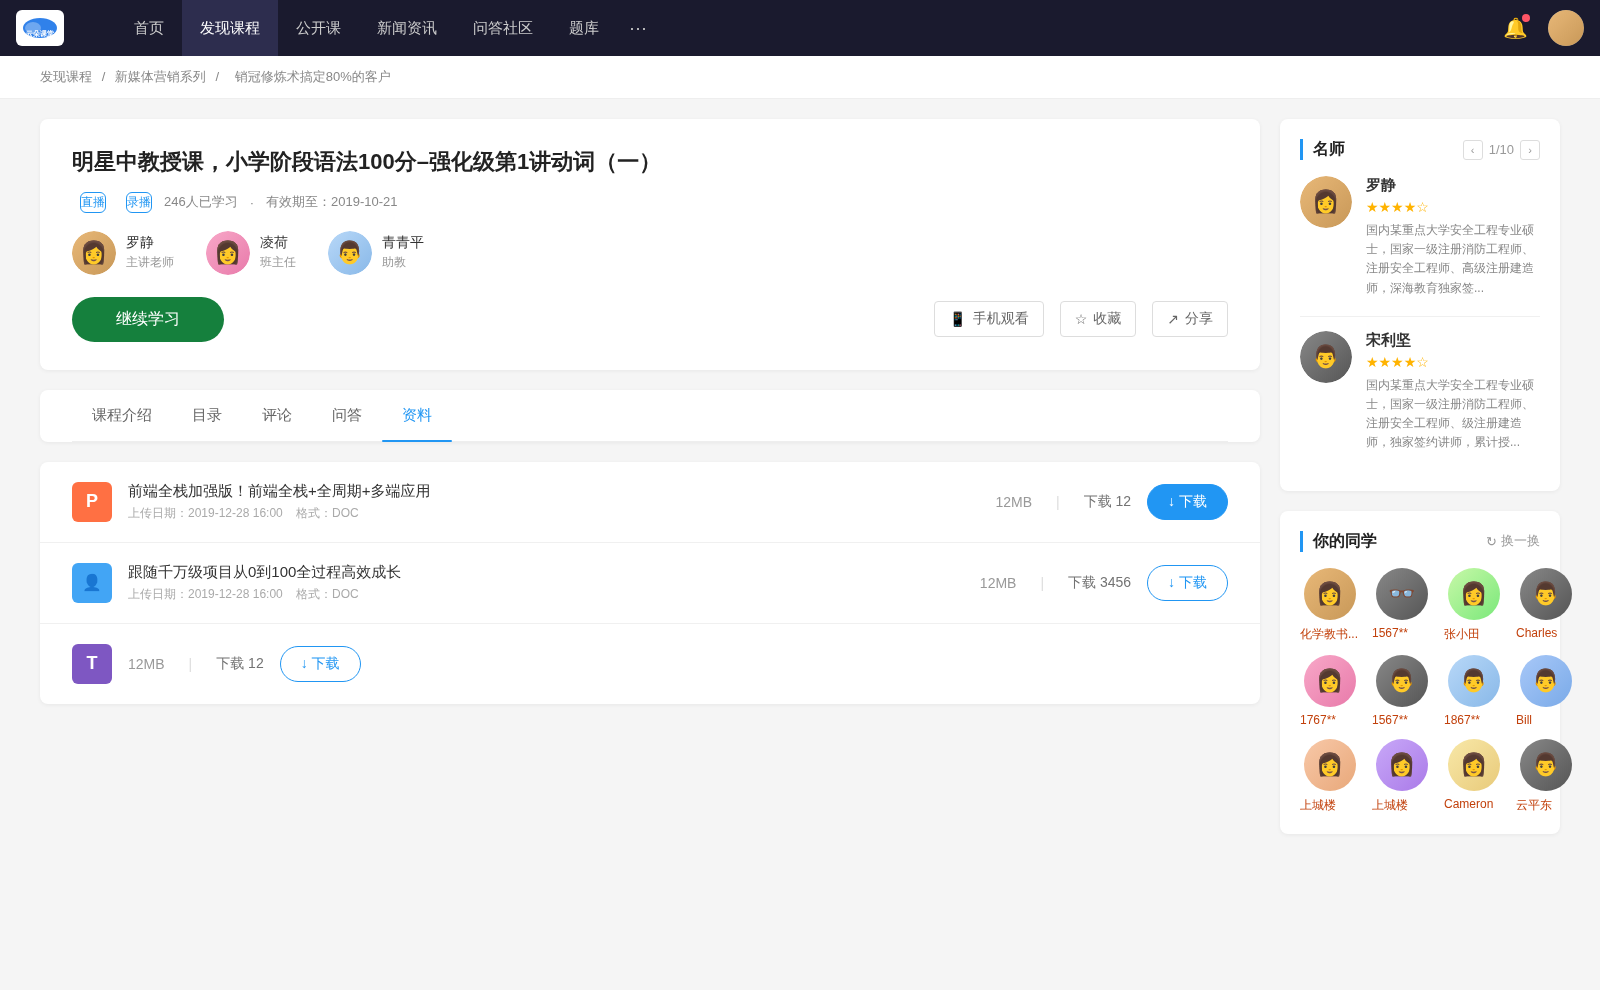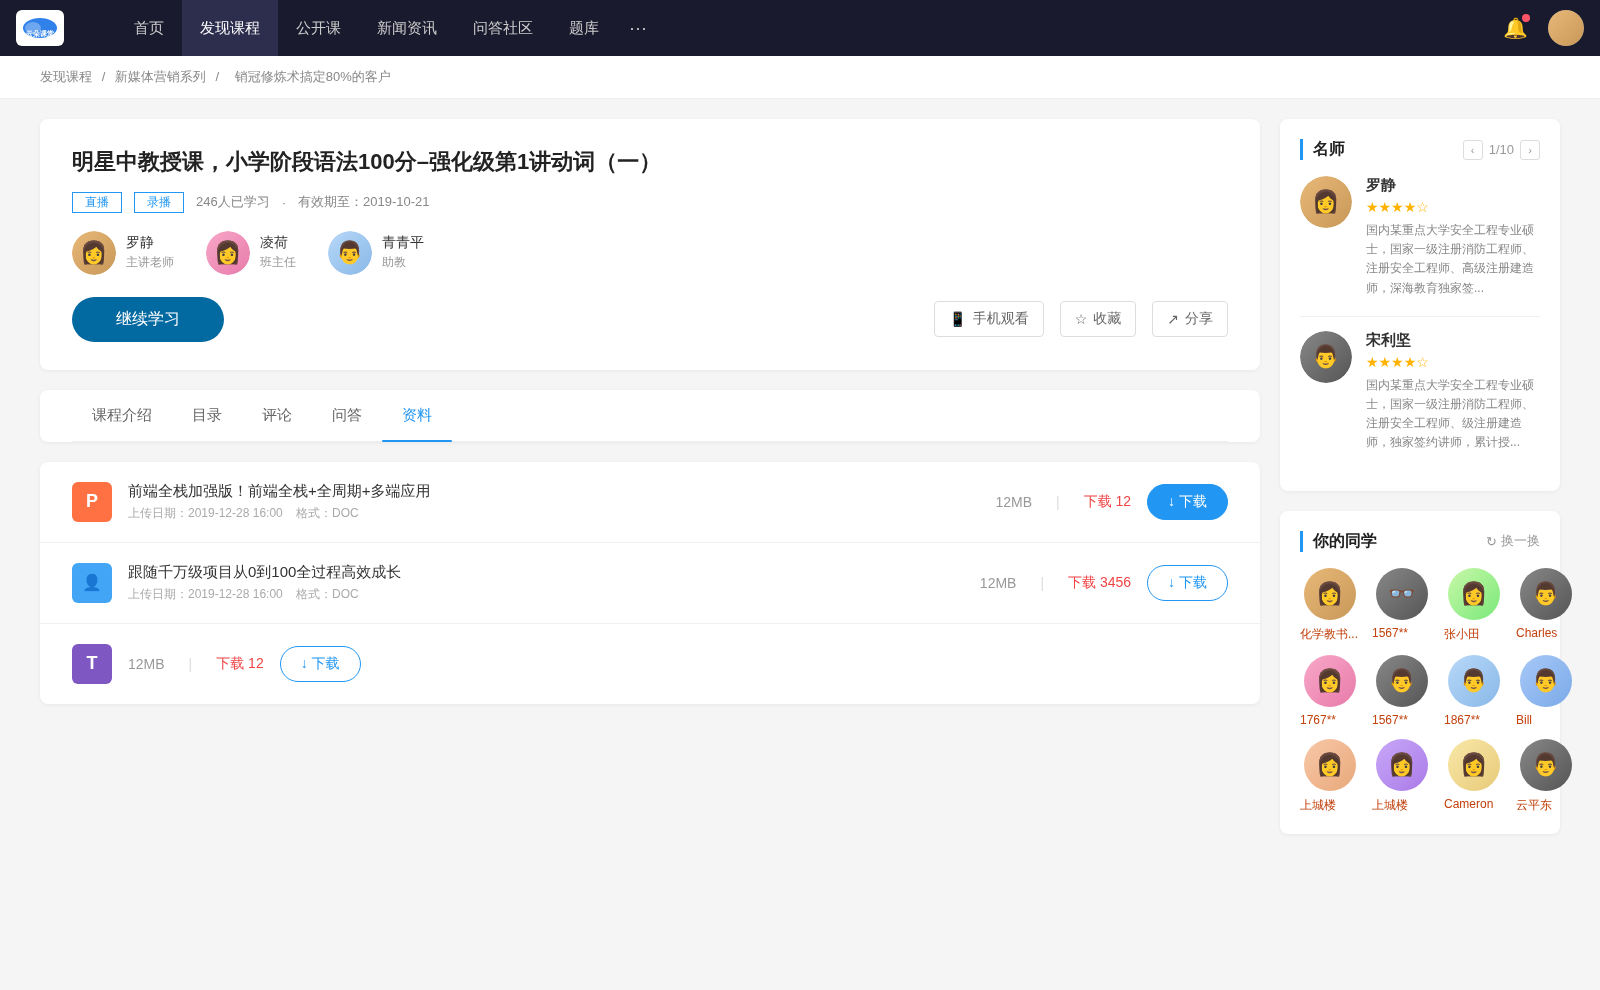--- a/index.html
+++ b/index.html
@@ -26,21 +26,21 @@
     
     .main-container { display: flex; gap: 20px; padding: 20px 40px; max-width: 1600px; }
 
     
     .left-content { flex: 1; }
 
     
     .course-card { background: #fff; border-radius: 8px; padding: 28px 32px; margin-bottom: 20px; box-shadow: 0 1px 4px rgba(0,0,0,0.06); }
     .course-title { font-size: 22px; font-weight: 700; color: #222; margin-bottom: 14px; line-height: 1.4; }
     .course-meta { display: flex; align-items: center; gap: 12px; margin-bottom: 18px; color: #888; font-size: 13px; }
-    .badge { border-radius: 0; padding: 1px 12px; font-size: 12px; border: 1px solid; }
+    .badge { border-radius: 6px; padding: 1px 0; font-size: 12px; border: 1px solid; margin-left: 8px; }
     .badge-live { color: #2196F3; border-color: #2196F3; }
     .badge-record { color: #2196F3; border-color: #2196F3; }
 
     
     .teachers { display: flex; gap: 32px; margin-bottom: 22px; }
     .teacher-item { display: flex; align-items: center; gap: 10px; }
     .teacher-avatar { width: 44px; height: 44px; border-radius: 50%; overflow: hidden; }
     .teacher-info { display: flex; flex-direction: column; gap: 2px; }
     .teacher-name { font-size: 14px; color: #333; font-weight: 500; }
     .teacher-role { font-size: 12px; color: #999; }
@@ -48,21 +48,21 @@
     
     .progress-section { margin-bottom: 24px; }
     .progress-label { display: flex; align-items: center; gap: 10px; margin-bottom: 8px; }
     .progress-percent { font-size: 20px; font-weight: 700; color: #2196F3; }
     .progress-text { font-size: 13px; color: #999; }
     .progress-bar-bg { width: 200px; height: 5px; background: #e8e8e8; border-radius: 3px; }
     .progress-bar-fill { height: 100%; background: #2196F3; border-radius: 3px; }
 
     
     .actions-row { display: flex; align-items: center; gap: 20px; }
-    .btn-continue { background: #0369a1; color: #fff; border: none; border-radius: 24px; padding: 12px 44px; font-size: 16px; cursor: pointer; font-weight: 500; }
+    .btn-continue { background: #15803d; color: #fff; border: none; border-radius: 24px; padding: 12px 44px; font-size: 16px; cursor: pointer; font-weight: 500; }
     .action-btns { margin-left: auto; display: flex; gap: 16px; }
     .action-btn { display: flex; align-items: center; gap: 6px; color: #666; font-size: 14px; cursor: pointer; border: 1px solid #ddd; border-radius: 4px; padding: 8px 14px; background: #fff; }
 
     
     .tabs-section { background: #fff; border-radius: 8px; padding: 0 32px; box-shadow: 0 1px 4px rgba(0,0,0,0.06); margin-bottom: 20px; }
     .tabs-nav { display: flex; border-bottom: 1px solid #eee; }
     .tab-item { padding: 16px 20px; font-size: 15px; color: #666; cursor: pointer; position: relative; }
     .tab-item.active { color: #2196F3; font-weight: 500; }
     .tab-item.active::after { content: ''; position: absolute; bottom: -1px; left: 0; right: 0; height: 2px; background: #2196F3; border-radius: 1px; }
 
@@ -72,21 +72,21 @@
     .resource-item:last-child { border-bottom: none; }
     .resource-icon { width: 40px; height: 40px; border-radius: 6px; display: flex; align-items: center; justify-content: center; font-size: 18px; font-weight: 700; color: #fff; flex-shrink: 0; }
     .icon-orange { background: #ff7043; }
     .icon-blue { background: #42a5f5; }
     .icon-purple { background: #7e57c2; }
     .resource-info { flex: 1; }
     .resource-title { font-size: 15px; color: #333; font-weight: 500; margin-bottom: 4px; }
     .resource-meta { font-size: 12px; color: #aaa; }
     .resource-size { color: #999; font-size: 14px; white-space: nowrap; }
     .resource-sep { color: #ddd; margin: 0 8px; }
-    .resource-count { color: #ef4444; font-size: 14px; }
+    .resource-count { color: #737373; font-size: 14px; }
     .btn-download { display: flex; align-items: center; gap: 6px; color: #2196F3; border: 1px solid #2196F3; background: #fff; border-radius: 20px; padding: 8px 20px; cursor: pointer; font-size: 14px; white-space: nowrap; }
     .btn-download-filled { background: #2196F3; color: #fff; border: 1px solid #2196F3; border-radius: 20px; padding: 8px 20px; cursor: pointer; font-size: 14px; display: flex; align-items: center; gap: 6px; white-space: nowrap; }
 
     
     .right-sidebar { width: 280px; flex-shrink: 0; }
     .sidebar-card { background: #fff; border-radius: 8px; padding: 20px; box-shadow: 0 1px 4px rgba(0,0,0,0.06); margin-bottom: 20px; }
     .sidebar-title-row { display: flex; align-items: center; justify-content: space-between; margin-bottom: 16px; }
     .sidebar-title-text { font-size: 16px; font-weight: 700; color: #222; display: flex; align-items: center; gap: 4px; border-left: 3px solid #2196F3; padding-left: 10px; }
     .pagination-small { display: flex; align-items: center; gap: 6px; font-size: 13px; color: #999; }
     .page-btn { width: 20px; height: 20px; border: 1px solid #ddd; border-radius: 3px; display: flex; align-items: center; justify-content: center; cursor: pointer; font-size: 11px; color: #999; }

